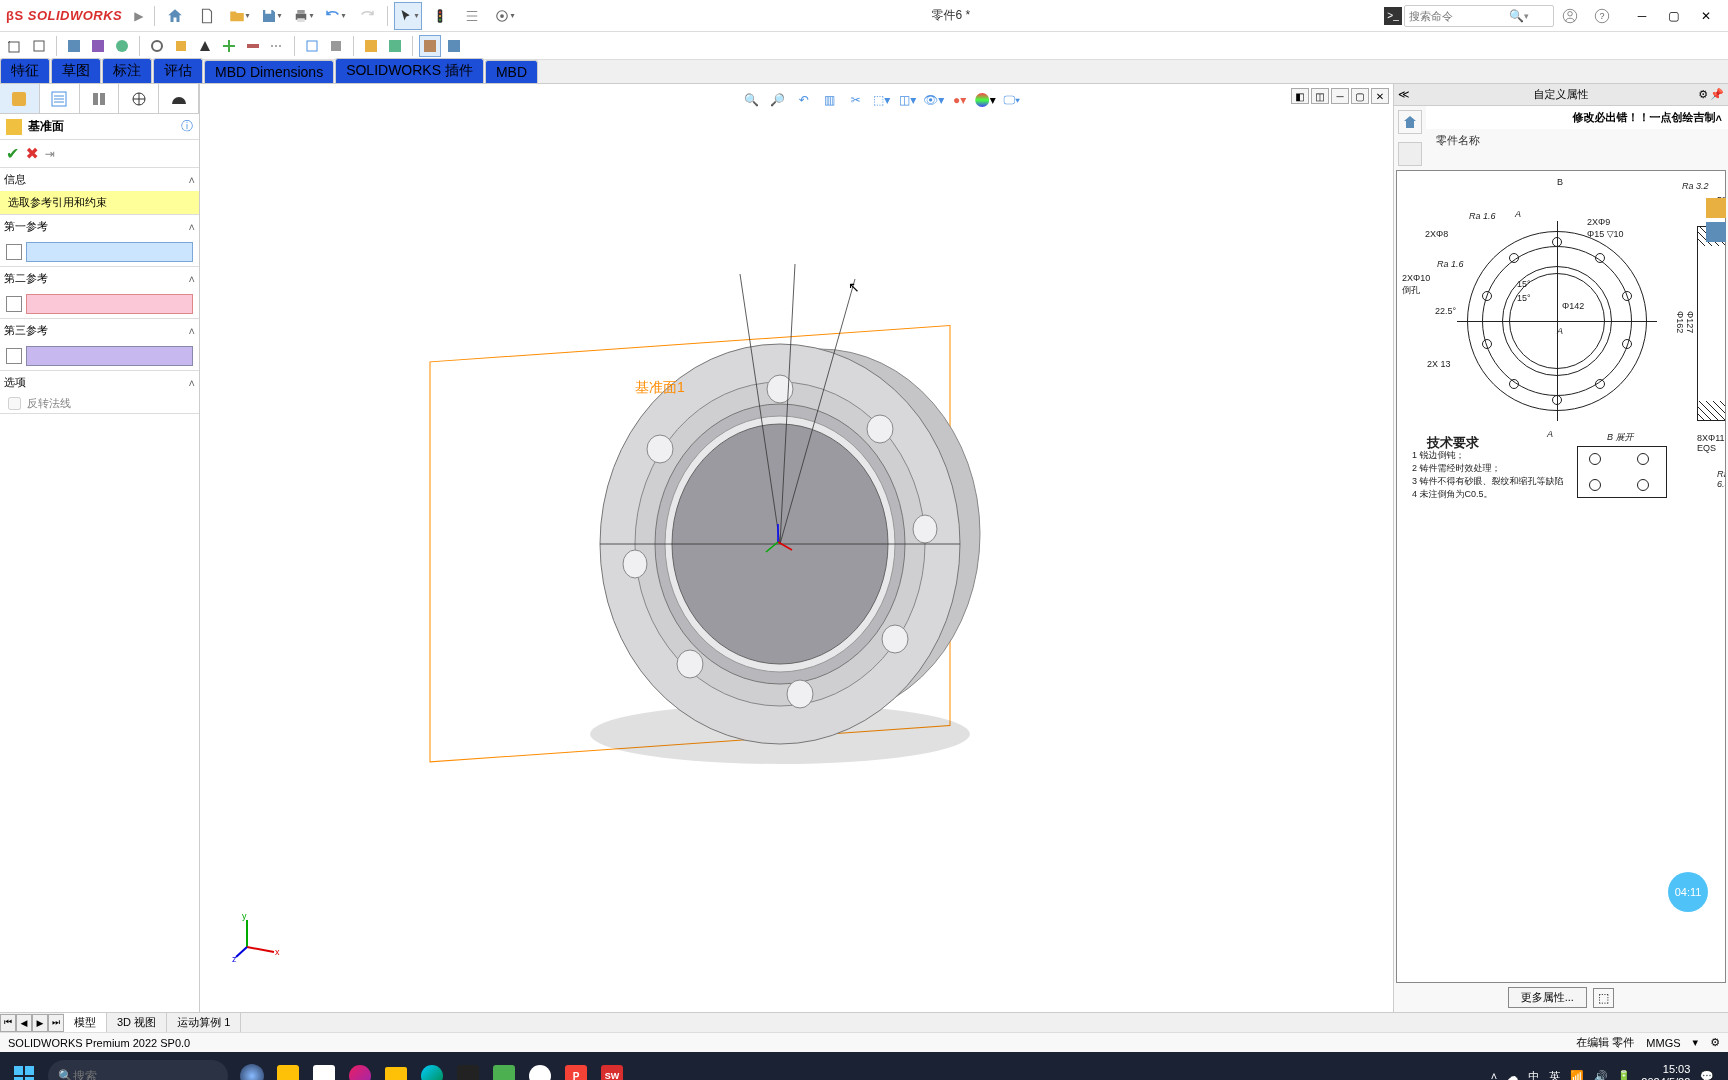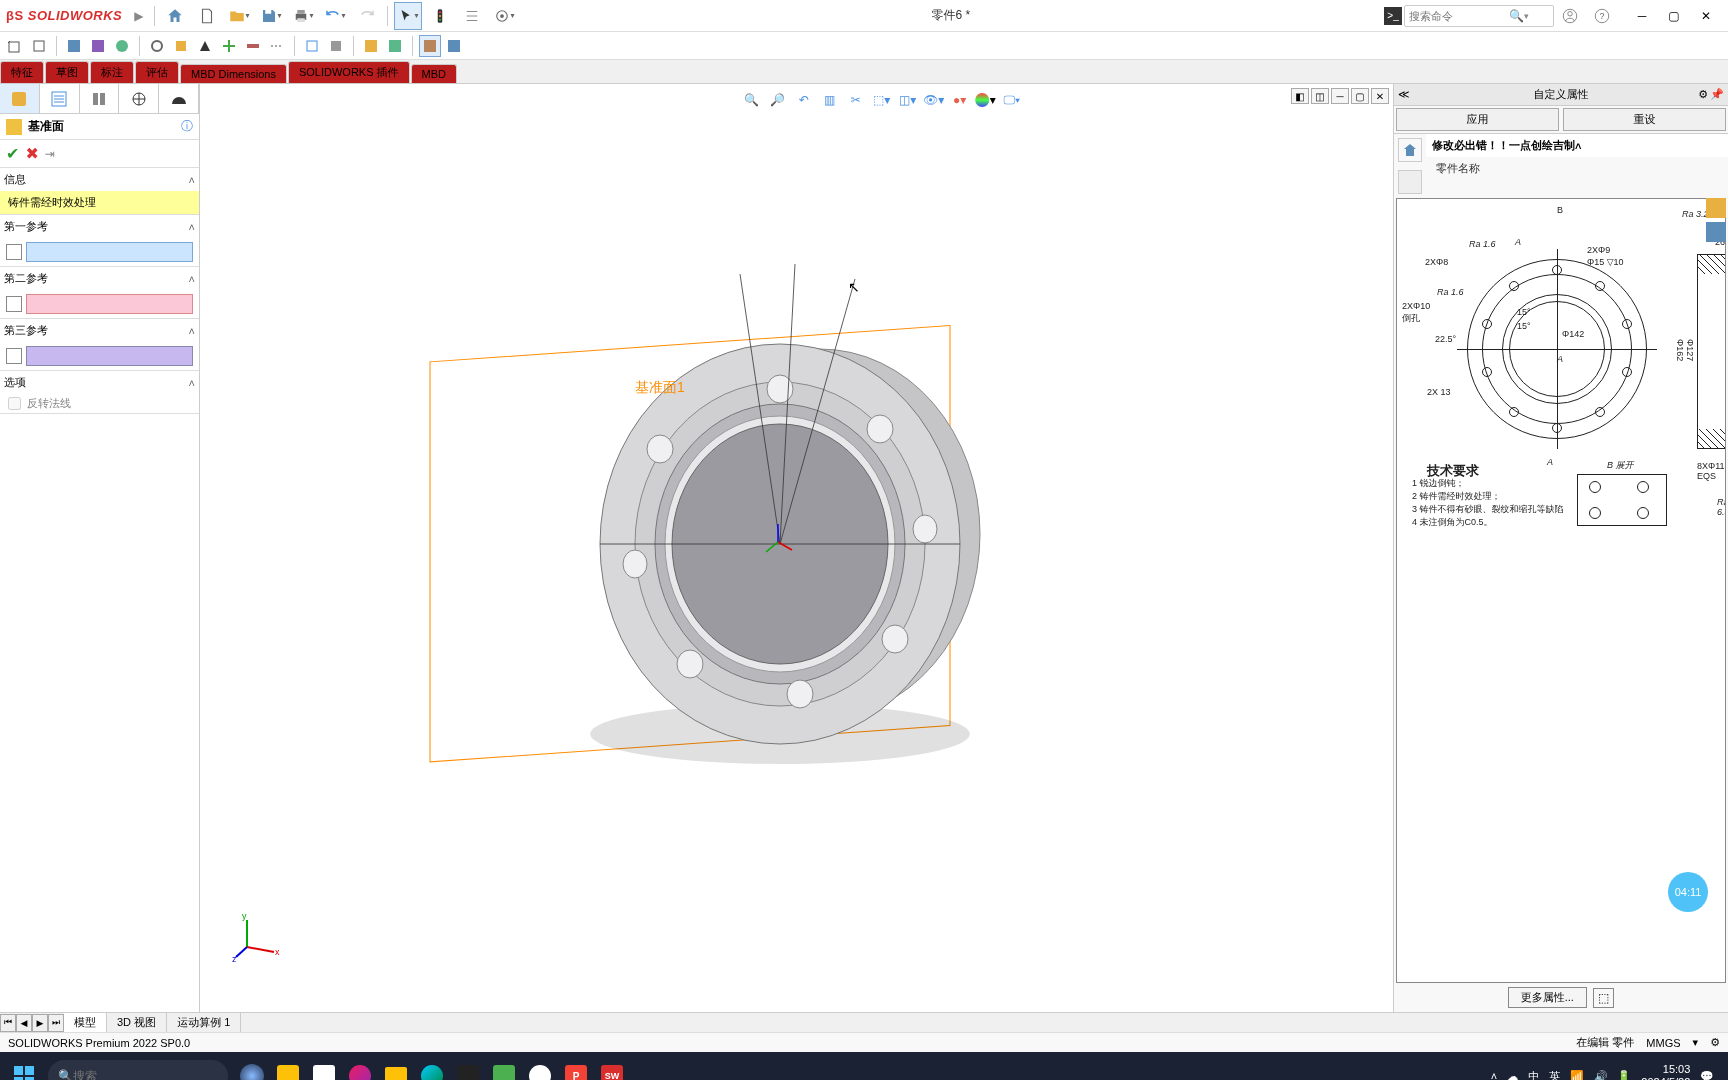--- a/index.html
+++ b/index.html
@@ -20,21 +20,21 @@
 .win-controls { display: flex; margin-left: 8px; }
 .win-btn { width: 32px; height: 28px; display:flex; align-items:center; justify-content:center; cursor: pointer; }
 
 
 .toolbar2 { height: 28px; display: flex; align-items: center; background: #fff; border-bottom: 1px solid #ddd; padding: 0 4px; gap: 2px; }
 .toolbar2 .t2-btn { width: 22px; height: 22px; border: 1px solid transparent; display:flex; align-items:center; justify-content:center; cursor:pointer; }
 .t2-btn.active { border: 1px solid #7aa7d8; background: #e0eefb; }
 
 
 .cmd-tabs { height: 24px; display: flex; align-items: flex-end; background: #f0f0f0; border-bottom: 1px solid #ccc; }
-.cmd-tab { padding: 3px 10px; font-size: 11px; border: 1px solid #ccc; border-bottom: none; background: #b91c1c; margin-right: 1px; cursor: pointer; border-radius: 3px 3px 0 0; }
+.cmd-tab { padding: 3px 10px; font-size: 14px; border: 1px solid #ccc; border-bottom: none; background: #1d4ed8; margin-right: 1px; cursor: pointer; border-radius: 3px 3px 0 0; }
 
 
 .main { display: flex; height: calc(100% - 32px - 28px - 24px - 20px - 48px); position: relative; }
 
 
 .left-panel { width: 200px; background: #fff; border-right: 1px solid #ccc; display: flex; flex-direction: column; }
 .lp-tabs { height: 30px; display: flex; border-bottom: 1px solid #ccc; }
 .lp-tab { flex: 1; display:flex; align-items:center; justify-content:center; border-right: 1px solid #ccc; cursor: pointer; }
 .lp-tab.active { background: #e0eefb; }
 .pm-header { display:flex; align-items:center; padding: 4px 6px; border-bottom: 1px solid #ddd; }
@@ -355,21 +355,21 @@
     <div class="pm-ok-row">
       <span style="color:#2a982a;font-size:16px;cursor:pointer">✔</span>
       <span style="color:#d33;font-size:16px;cursor:pointer">✖</span>
       <span style="color:#888;cursor:pointer">⇥</span>
     </div>
     <div class="pm-section">
       <div class="pm-sec-head">
           <span>信息</span>
           <span class="chev">˄</span>
         </div>
-      <div class="pm-info-txt">铸件需经时效处理</div>
+      <div class="pm-info-txt">选取参考引用和约束</div>
     </div>
     <div class="pm-section">
       <div class="pm-sec-head">
           <span>第一参考</span>
           <span class="chev">˄</span>
         </div>
       <div class="pm-ref-row">
           <span class="pm-ref-icon"></span>
           <div class="pm-ref-field"></div>
         </div>
@@ -479,35 +479,31 @@
     </svg>
   </div>
 
   <div class="right-panel">
     <div class="rp-head">
       <span class="chev">≪</span>
       <span>自定义属性</span>
       <span class="gear">⚙</span>
       <span class="pin">📌</span>
     </div>
-    <div class="rp-btns">
-      <div class="rp-btn">应用</div>
-      <div class="rp-btn">重设</div>
-    </div>
     <div style="display:flex;align-items:flex-start">
       <div style="display:flex;flex-direction:column">
         <div class="rp-home">
             <svg width="16" height="16">
               <path fill="#5b8db8" d="M8 2l6 5h-2v7H4V7H2z"></path>
             </svg>
           </div>
         <div class="rp-home" style="background:#eee"></div>
       </div>
       <div style="flex:1">
-        <div class="rp-sec-head" style="justify-content:flex-start">
+        <div class="rp-sec-head" style="justify-content:flex-end">
           <span>修改必出错！！一点创绘吉制</span>
           <span>˄</span>
         </div>
         <div class="rp-label">零件名称</div>
       </div>
     </div>
 
     <div class="drawing-img">
 
       <div class="drw-circle" style="left:70px;top:60px;width:180px;height:180px"></div>

